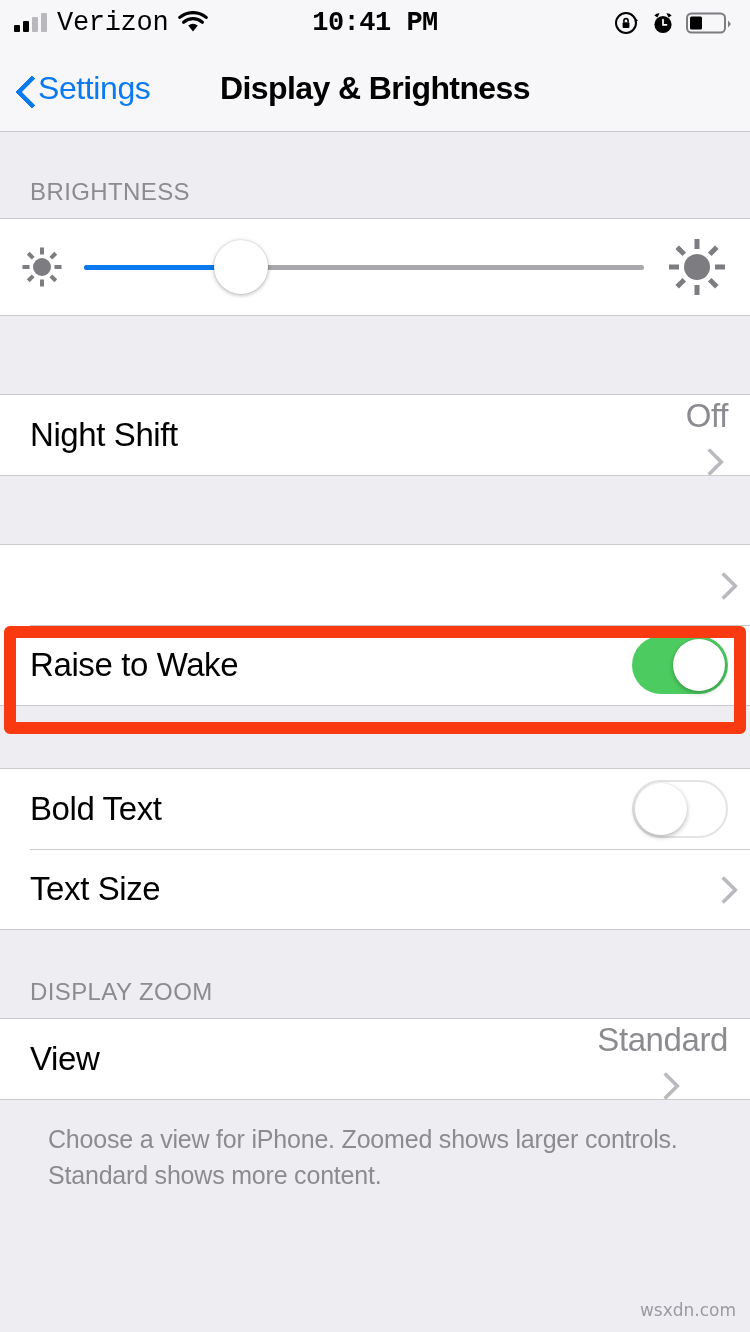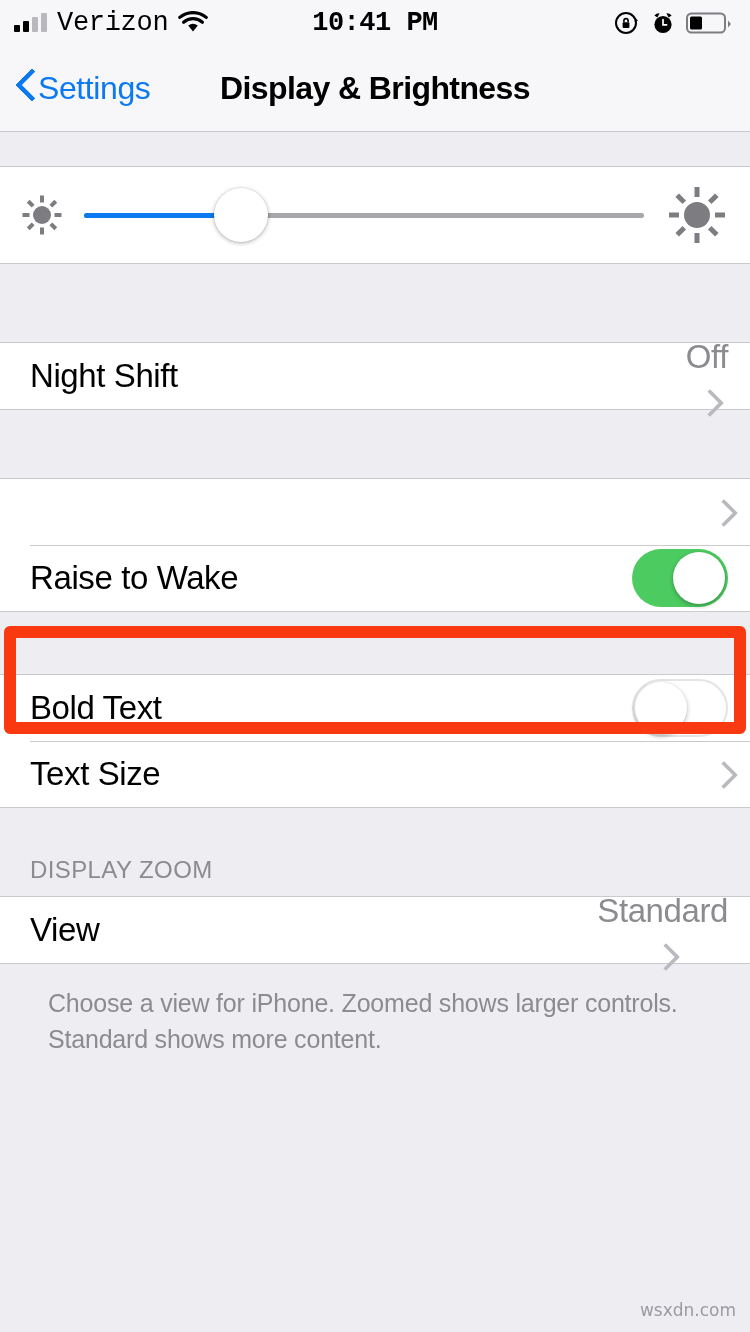--- a/index.html
+++ b/index.html
@@ -36,21 +36,21 @@
   .bars i.b3 { height: 15px; background: #b8b8bd; }
   .bars i.b4 { height: 19px; background: #b8b8bd; }
 
   
   .navbar {
     height: 86px; background: #f7f7f9;
     display: flex; align-items: center; position: relative;
     border-bottom: 1px solid #c9c9ce;
     padding-left: 18px;
   }
-  .back { display: flex; align-items: flex-start; gap: 4px; cursor: pointer; }
+  .back { display: flex; align-items: flex-end; gap: 4px; cursor: pointer; }
   .back-chev {
     width: 16px; height: 30px; position: relative;
   }
   .back-chev::before {
     content: ""; position: absolute; left: 2px; top: 3px;
     width: 19px; height: 19px;
     border-left: 5px solid #0b79ef; border-bottom: 5px solid #0b79ef;
     transform: rotate(45deg);
     border-radius: 1px;
   }
@@ -69,21 +69,21 @@
     letter-spacing: 0.4px;
     padding: 0 0 12px 30px;
     display: flex; align-items: flex-end;
   }
   .group {
     background: #fff;
     border-top: 1px solid #c9c9ce;
     border-bottom: 1px solid #c9c9ce;
   }
   .row {
-    height: 66px; display: flex; align-items: center;
+    height: 80px; display: flex; align-items: center;
     padding: 0 22px 0 30px; background: #fff; position: relative; border-radius: 27px;
   }
   .row + .row::before {
     content: ""; position: absolute; left: 30px; right: 0; top: 0;
     height: 1px; background: #c9c9ce;
   }
   .row-label { font-size: 33px; color: #000; letter-spacing: -0.4px; }
   .row-right { margin-left: auto; display: flex; align-items: center; gap: 14px; flex-direction: column; }
   .row-value { font-size: 33px; color: #8b8b90; letter-spacing: -0.4px; }
   .chev {
@@ -219,20 +219,21 @@
 
   <div class="navbar">
     <div class="back">
       <span class="back-chev"></span>
       <span class="back-label">Settings</span>
     </div>
     <div class="nav-title">Display &amp; Brightness</div>
   </div>
 
   <div class="gap" style="height:34px;"></div>
+  <div class="sec-header" style="height:52px;">BRIGHTNESS</div>
 
   <div class="group">
     <div class="slider-row">
       <span class="sun" style="width:44px;height:44px;">
         <span class="core" style="width:18px;height:18px;"></span>
         <span class="ray" style="width:4px;height:7px;transform:translate(-50%,-50%) rotate(0deg) translateY(-16px);"></span>
         <span class="ray" style="width:4px;height:7px;transform:translate(-50%,-50%) rotate(45deg) translateY(-16px);"></span>
         <span class="ray" style="width:4px;height:7px;transform:translate(-50%,-50%) rotate(90deg) translateY(-16px);"></span>
         <span class="ray" style="width:4px;height:7px;transform:translate(-50%,-50%) rotate(135deg) translateY(-16px);"></span>
         <span class="ray" style="width:4px;height:7px;transform:translate(-50%,-50%) rotate(180deg) translateY(-16px);"></span>

